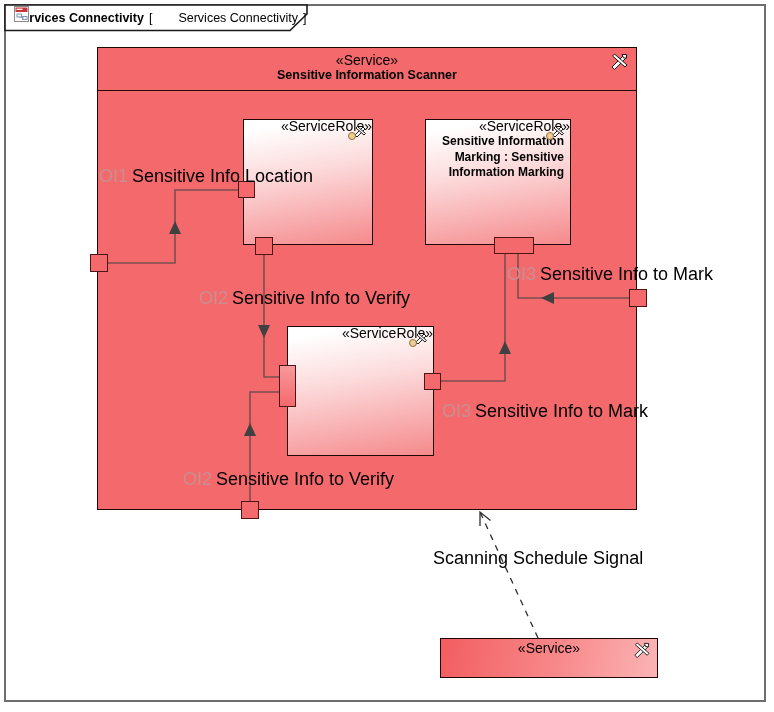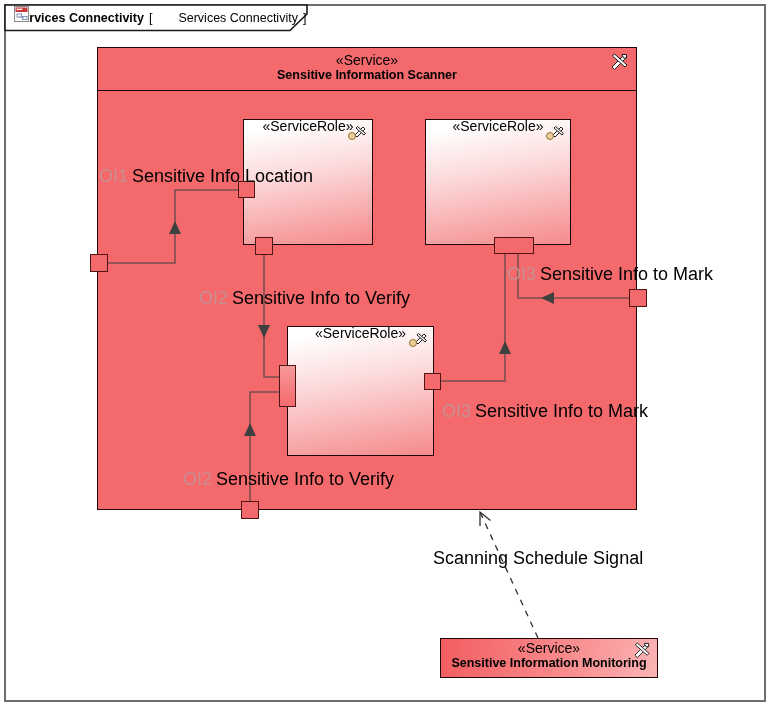--- a/index.html
+++ b/index.html
@@ -20,21 +20,21 @@
   .scanner{position:absolute;left:97px;top:47px;width:540px;height:463px;
            background:#f4696c;border:1.6px solid #200707;box-sizing:border-box;z-index:1;}
   .scanner-header{position:relative;height:43px;border-bottom:1.6px solid #200707;
                   text-align:center;padding-top:6px;box-sizing:border-box;}
   .stereo{font-size:14px;color:#000;line-height:13px;}
   .shape-name{font-size:12.5px;font-weight:bold;color:#000;line-height:16px;}
   .corner-icon{position:absolute;right:6px;top:5px;width:22px;height:18px;}
   
   .role{position:absolute;border:1.6px solid #200707;box-sizing:border-box;z-index:2;
         background:linear-gradient(170deg,#ffffff 8%,#fcdadb 42%,#f58a8c 100%);
-        text-align:center;}
+        text-align:right;}
   .role .shape-name{font-size:12px;line-height:15.5px;padding:1px 6px 0 6px;}
   .role-discovery{left:243px;top:119px;width:130px;height:126px;}
   .role-marking{left:425px;top:119px;width:146px;height:126px;}
   .role-verification{left:287px;top:326px;width:147px;height:130px;}
   .role .corner-icon{right:4px;top:4px;width:21px;height:17px;}
   
   .monitoring{position:absolute;left:440px;top:638px;width:218px;height:40px;
               border:1.6px solid #200707;box-sizing:border-box;text-align:center;
               background:linear-gradient(100deg,#f25d60 0%,#f8898b 55%,#fbb4b5 100%);
               padding-top:3px;z-index:2;}
@@ -116,20 +116,21 @@
           <path d="M8,11 L16,3 L18,5 L10,13 Z"></path>
           <path d="M9,4 L17,11 L18.5,9.5 L10.5,2.5 Z"></path>
         </g>
         <circle cx="5" cy="12" r="3.5" fill="#eecd9d" stroke="#93702f"></circle>
       </svg>
     </span>
   </div>
 
   <div class="role role-marking">
     <div class="stereo">«ServiceRole»</div>
+    <div class="shape-name">Sensitive Information Marking : Sensitive Information Marking</div>
     <span class="corner-icon">
       <svg width="21" height="17" viewBox="0 0 21 17">
         <g stroke="#1a1a1a" stroke-width="1" fill="#ffffff">
           <path d="M8,11 L16,3 L18,5 L10,13 Z"></path>
           <path d="M9,4 L17,11 L18.5,9.5 L10.5,2.5 Z"></path>
         </g>
         <circle cx="5" cy="12" r="3.5" fill="#eecd9d" stroke="#93702f"></circle>
       </svg>
     </span>
   </div>
@@ -142,21 +143,20 @@
           <path d="M8,11 L16,3 L18,5 L10,13 Z"></path>
           <path d="M9,4 L17,11 L18.5,9.5 L10.5,2.5 Z"></path>
         </g>
         <circle cx="5" cy="12" r="3.5" fill="#eecd9d" stroke="#93702f"></circle>
       </svg>
     </span>
   </div>
 
   <div class="monitoring">
     <div class="stereo">«Service»</div>
-    <div class="shape-name">Sensitive Information Monitoring</div>
     <span class="corner-icon">
       <svg width="21" height="17" viewBox="0 0 22 18">
         <g stroke="#1a1a1a" stroke-width="1" fill="#ffffff">
           <path d="M4,14 L15,3 L17.5,5.5 L6.5,16.5 Z"></path>
           <path d="M4.5,3 L17,14 L19,12 L6.5,1 Z"></path>
           <path d="M14,1.5 L18.5,1.5 L18.5,5 L15.5,5 Z"></path>
         </g>
       </svg>
     </span>
   </div>

